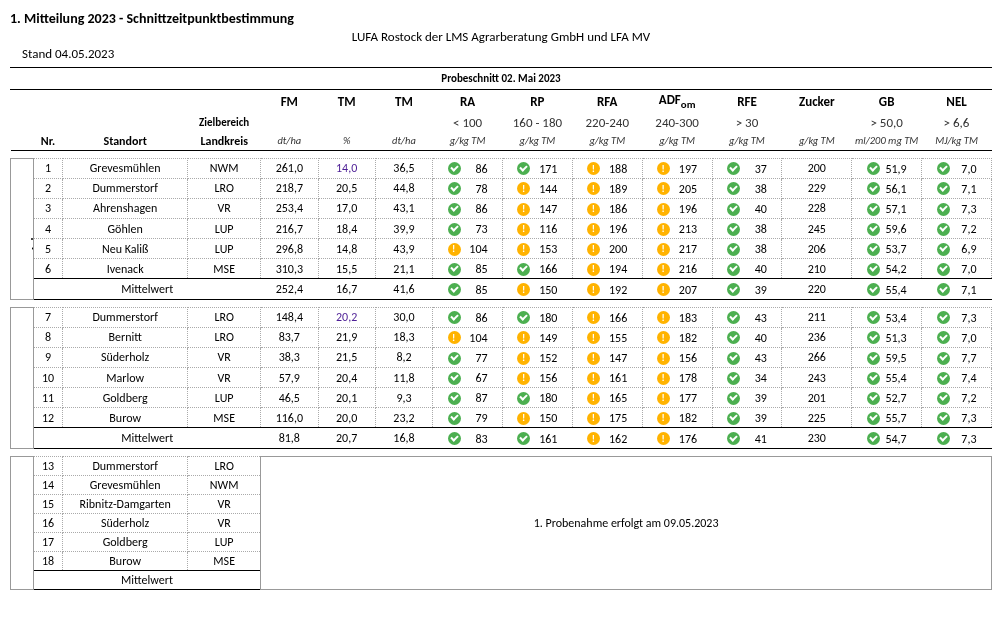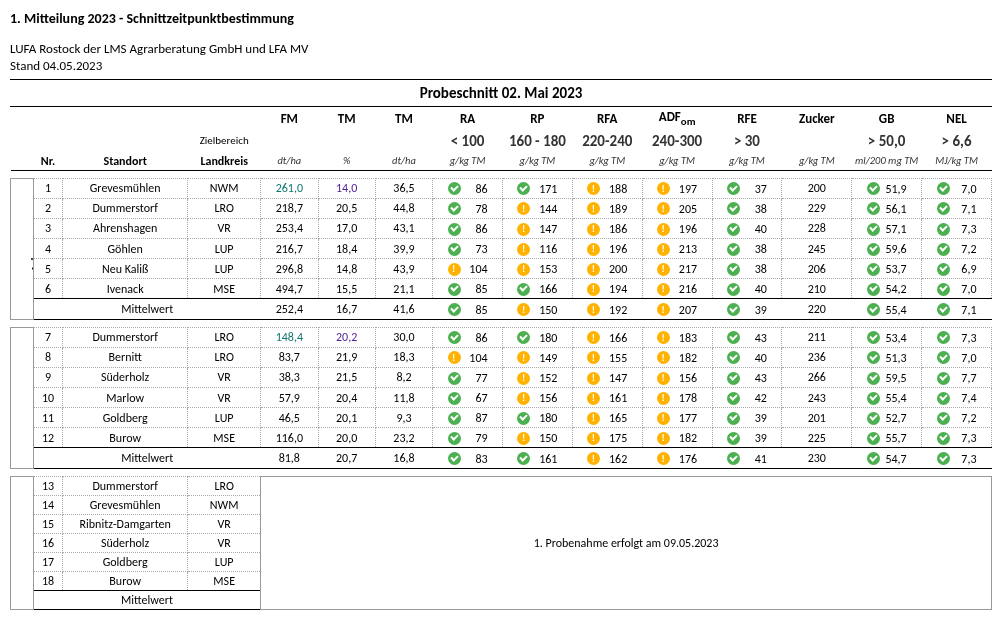--- a/index.html
+++ b/index.html
@@ -6,68 +6,68 @@
   body {
     font-family: Calibri, Arial, sans-serif;
     font-size: 12px;
     color: #000;
     margin: 0;
     padding: 10px;
     width: 1002px;
     background:#fff;
   }
   .title { font-weight: bold; font-size: 14px; }
-  .subtitle { font-size: 13px; margin-top:14px;}
-  .stand { font-size: 13px; margin-top:2px;}
+  .subtitle { font-size: 13px; margin-top:2px;text-align:center;}
+  .stand { font-size: 13px; margin-top:2px;margin-left:12px;}
   .hline { border-top: 1.5px solid #000; margin-top:6px; }
-  .probe-title { font-weight: bold; font-size: 15px; text-align: center; padding:4px 0;}
+  .probe-title { font-weight: bold; font-size: 11px; text-align: center; padding:4px 0;}
   table.main {
     border-collapse: collapse;
     width: 100%;
     table-layout: fixed;
   }
   table.main td, table.main th {
     padding: 2px 3px;
     vertical-align: middle;
     text-align: center;
     white-space: nowrap;
     overflow: hidden;
   }
   col.c-grp   { width: 22px; }
   col.c-nr    { width: 28px; }
   col.c-site  { width: 120px; }
   col.c-lk    { width: 70px; }
   col.c-fm    { width: 55px; }
   col.c-val   { width: 67px; }
 
   th.h-param { font-weight: bold; font-size: 13px; padding-top:4px; }
-  td.h-thresh { font-size: 15px; color:#333;font-weight:bold; }
+  td.h-thresh { font-size: 13px; color:#333; }
   td.h-unit { font-style: italic; font-size: 10.5px; color:#333; border-bottom:1.5px solid #000;}
   td.h-unit.first3 { border-bottom:1.5px solid #000;}
-  .ziel { font-weight:normal; font-size:11px; text-align:center;}
+  .ziel { font-weight:bold; font-size:11px; text-align:center;}
   .hlabel-nr { font-weight:bold; text-align:center; border-bottom:1.5px solid #000;}
   .hlabel-site { font-weight:bold; text-align:left; padding-left:4px; border-bottom:1.5px solid #000;}
   .hlabel-lk { font-weight:bold; border-bottom:1.5px solid #000;}
   .hlabel-grp { border-bottom:1.5px solid #000;}
 
   .grp-cell {
     border:1px solid #999;
   }
   .grp-inner {
     transform: rotate(-90deg);
     font-weight: bold;
     font-size: 11px;
     white-space: nowrap;
     display:inline-block;
   }
   .nr-cell { border:1px dotted #aaa; text-align:center; }
   .site-cell { border:1px dotted #aaa; text-align:left; padding-left:4px;}
   .lk-cell { border:1px dotted #aaa; text-align:center;}
   .val-cell { border:1px dotted #aaa; text-align:center;}
-  .fm-cell { border:1px dotted #aaa; text-align:center; color:#0f766e;}
+  .fm-cell { border:1px dotted #aaa; text-align:center; color:#000000;}
   .tm-cell-grey { border:1px dotted #aaa; text-align:center; color:#4c1d95;}
   .tm-cell { border:1px dotted #aaa; text-align:center;}
   .mw-row td { font-weight:normal; border-top:1.3px solid #000; border-bottom:1.3px solid #000; padding-top:3px; padding-bottom:3px;}
   .mw-label { text-align:center !important; }
   .spacer-row td { height:8px; border:none !important;}
   .icon {
     display:inline-block;
     width:13px; height:13px;
     border-radius:50%;
     vertical-align:middle;
@@ -266,21 +266,21 @@
         <td class="val-cell"><span class="icon warn"></span><span class="valnum">217</span></td>
         <td class="val-cell"><span class="icon ok"></span><span class="valnum">38</span></td>
         <td class="val-cell">206</td>
         <td class="val-cell"><span class="icon ok"></span><span class="valnum">53,7</span></td>
         <td class="val-cell"><span class="icon ok"></span><span class="valnum">6,9</span></td>
       </tr>
       <tr>
         <td class="nr-cell">6</td>
         <td class="site-cell">Ivenack</td>
         <td class="lk-cell">MSE</td>
-        <td class="tm-cell">494,7</td>
+        <td class="tm-cell">310,3</td>
         <td class="tm-cell">15,5</td>
         <td class="tm-cell">21,1</td>
         <td class="val-cell"><span class="icon ok"></span><span class="valnum">85</span></td>
         <td class="val-cell"><span class="icon ok"></span><span class="valnum">166</span></td>
         <td class="val-cell"><span class="icon warn"></span><span class="valnum">194</span></td>
         <td class="val-cell"><span class="icon warn"></span><span class="valnum">216</span></td>
         <td class="val-cell"><span class="icon ok"></span><span class="valnum">40</span></td>
         <td class="val-cell">210</td>
         <td class="val-cell"><span class="icon ok"></span><span class="valnum">54,2</span></td>
         <td class="val-cell"><span class="icon ok"></span><span class="valnum">7,0</span></td>
@@ -355,21 +355,21 @@
         <td class="nr-cell">10</td>
         <td class="site-cell">Marlow</td>
         <td class="lk-cell">VR</td>
         <td class="tm-cell">57,9</td>
         <td class="tm-cell">20,4</td>
         <td class="tm-cell">11,8</td>
         <td class="val-cell"><span class="icon ok"></span><span class="valnum">67</span></td>
         <td class="val-cell"><span class="icon warn"></span><span class="valnum">156</span></td>
         <td class="val-cell"><span class="icon warn"></span><span class="valnum">161</span></td>
         <td class="val-cell"><span class="icon warn"></span><span class="valnum">178</span></td>
-        <td class="val-cell"><span class="icon ok"></span><span class="valnum">42</span></td>
+        <td class="val-cell"><span class="icon ok"></span><span class="valnum">34</span></td>
         <td class="val-cell">243</td>
         <td class="val-cell"><span class="icon ok"></span><span class="valnum">55,4</span></td>
         <td class="val-cell"><span class="icon ok"></span><span class="valnum">7,4</span></td>
       </tr>
       <tr>
         <td class="nr-cell">11</td>
         <td class="site-cell">Goldberg</td>
         <td class="lk-cell">LUP</td>
         <td class="tm-cell">46,5</td>
         <td class="tm-cell">20,1</td>

